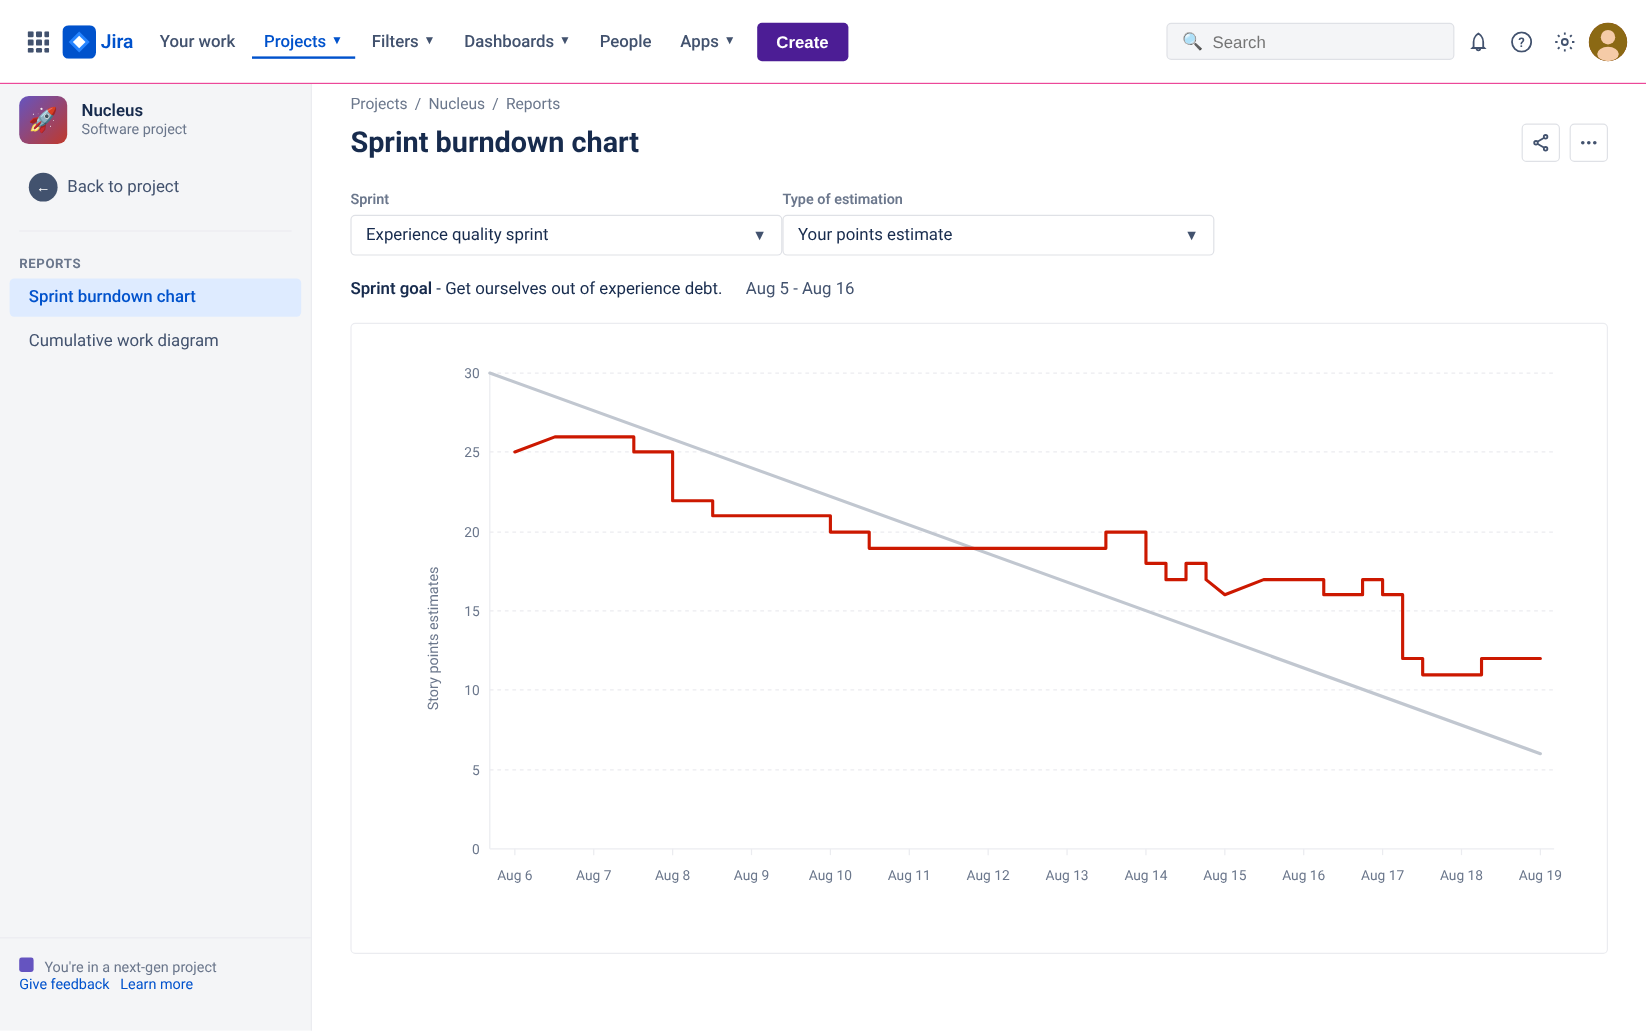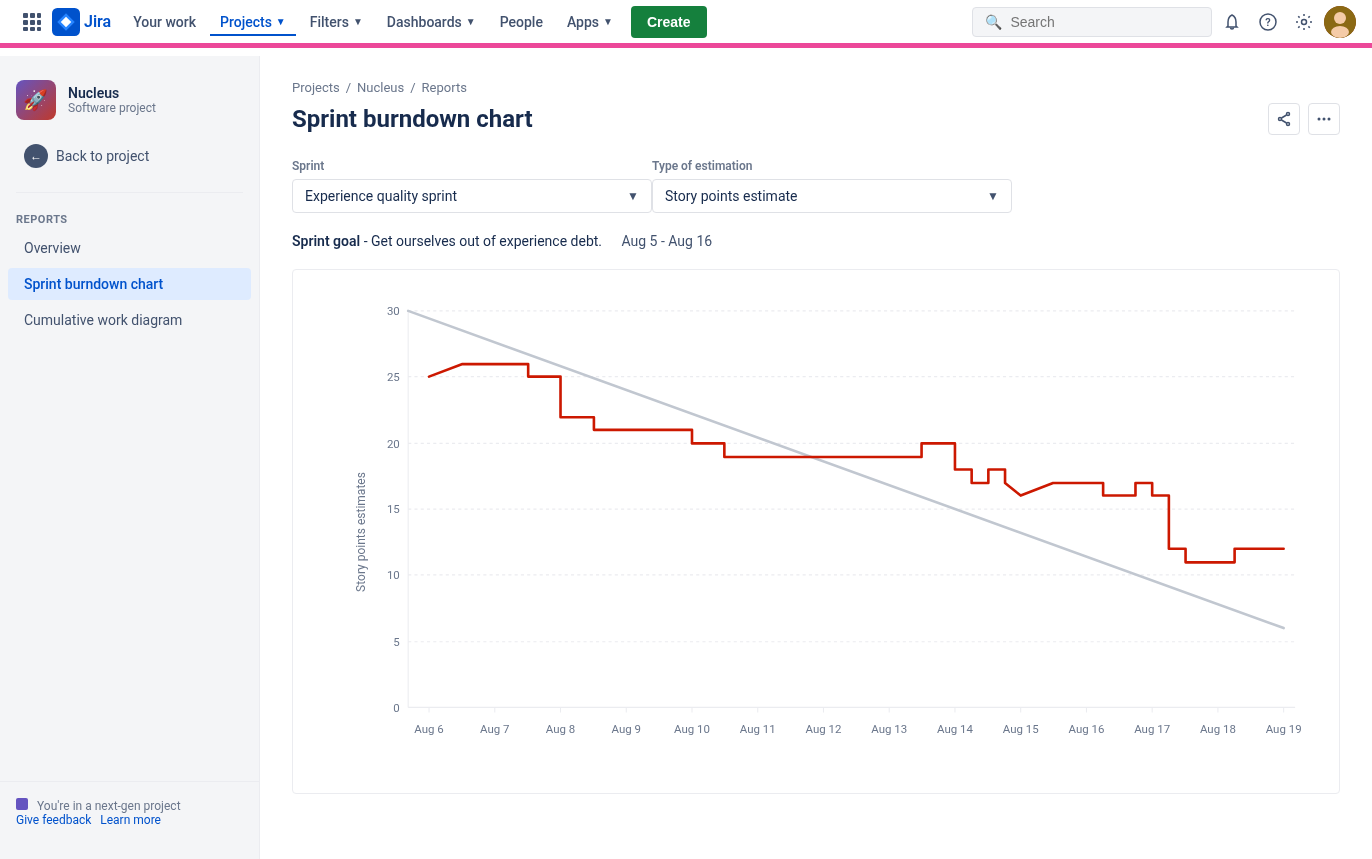--- a/index.html
+++ b/index.html
@@ -1,32 +1,32 @@
 <!DOCTYPE html>
 <html><head>
   <meta charset="utf-8">
   <style>
     * { box-sizing: border-box; margin: 0; padding: 0; }
     body { font-family: -apple-system, BlinkMacSystemFont, 'Segoe UI', Roboto, sans-serif; background: #fff; color: #172B4D; font-size: 14px; }
 
     
     .topnav {
-      display: flex; align-items: center; height: 48px;
-      background: #fff; border-bottom: 5px solid #ec4899;
+      display: flex; align-items: center; height: 70px;
+      background: #fff; border-bottom: 1px solid #ec4899;
       padding: 0 16px; gap: 4px; position: fixed; top: 0; left: 0; right: 0; z-index: 100;
     }
     .topnav-grid { display: flex; align-items: center; gap: 2px; }
     .grid-icon { width: 32px; height: 32px; display: flex; align-items: center; justify-content: center; cursor: pointer; border-radius: 4px; }
     .jira-logo { display: flex; align-items: center; gap: 4px; margin-right: 8px; cursor: pointer; }
     .jira-logo-icon { width: 28px; height: 28px; }
     .jira-logo-text { font-size: 16px; font-weight: 600; color: #0052CC; }
     .nav-item { padding: 6px 10px; border-radius: 4px; cursor: pointer; color: #42526E; font-size: 14px; font-weight: 500; display: flex; align-items: center; gap: 4px; white-space: nowrap; }
     .nav-item.active { color: #0052CC; border-bottom: 2px solid #0052CC; border-radius: 0; padding-bottom: 4px; }
     .nav-chevron { font-size: 10px; }
-    .create-btn { background: #15803d; color: #fff; border: none; padding: 8px 16px; border-radius: 4px; font-size: 14px; font-weight: 600; cursor: pointer; white-space: nowrap; margin-left: 4px; }
+    .create-btn { background: #4c1d95; color: #fff; border: none; padding: 8px 16px; border-radius: 4px; font-size: 14px; font-weight: 600; cursor: pointer; white-space: nowrap; margin-left: 4px; }
     .nav-spacer { flex: 1; }
     .search-box { display: flex; align-items: center; background: #F4F5F7; border: 1px solid #DFE1E6; border-radius: 4px; padding: 6px 12px; gap: 8px; width: 240px; cursor: text; }
     .search-box input { border: none; background: transparent; outline: none; font-size: 14px; color: #42526E; width: 160px; }
     .search-icon-svg { color: #7A869A; font-size: 14px; }
     .nav-icon-btn { width: 32px; height: 32px; display: flex; align-items: center; justify-content: center; cursor: pointer; border-radius: 50%; color: #42526E; font-size: 16px; }
     .avatar { width: 32px; height: 32px; border-radius: 50%; background: #8B4513; overflow: hidden; cursor: pointer; }
 
     
     .page-layout { display: flex; margin-top: 56px; min-height: calc(100vh - 56px); }
 
@@ -165,23 +165,20 @@
         <div class="project-name">Nucleus</div>
         <div class="project-type">Software project</div>
       </div>
     </div>
     <div class="back-btn">
       <div class="back-arrow">←</div>
       <span>Back to project</span>
     </div>
     <div class="sidebar-divider"></div>
     <div class="sidebar-section-label">Reports</div>
-    <div class="sidebar-item">
-      <span>Overview</span>
-    </div>
     <div class="sidebar-item active">
       <span>Sprint burndown chart</span>
     </div>
     <div class="sidebar-item">
       <span>Cumulative work diagram</span>
     </div>
     <div class="sidebar-footer">
       <span class="next-gen-indicator"></span>
       <span>You're in a next-gen project</span><br>
       <a class="feedback-link">Give feedback</a>
@@ -226,21 +223,21 @@
       <div class="filter-group">
         <div class="filter-label">Sprint</div>
         <div class="filter-select">
           <span>Experience quality sprint</span>
           <span class="select-chevron">▼</span>
         </div>
       </div>
       <div class="filter-group">
         <div class="filter-label">Type of estimation</div>
         <div class="filter-select filter-select-small">
-          <span>Story points estimate</span>
+          <span>Your points estimate</span>
           <span class="select-chevron">▼</span>
         </div>
       </div>
     </div>
 
     <div class="sprint-goal">
       <strong>Sprint goal</strong>
       <span>- Get ourselves out of experience debt.</span>
       <span class="sprint-date">Aug 5 - Aug 16</span>
     </div>

